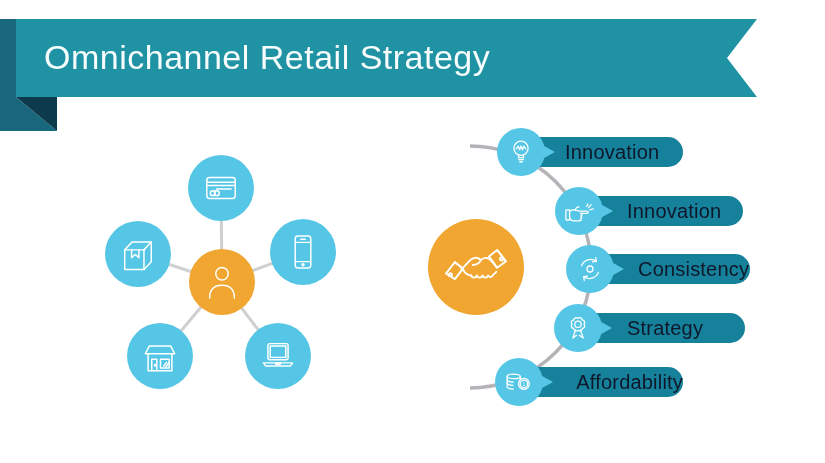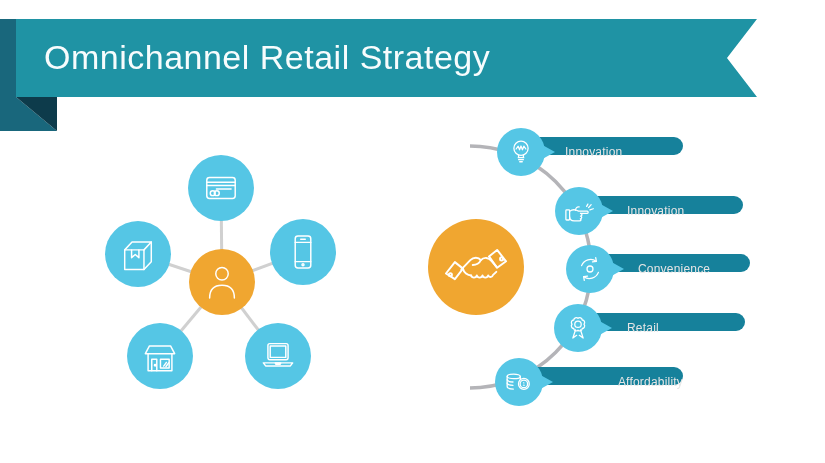--- a/index.html
+++ b/index.html
@@ -22,22 +22,22 @@
     color:#f7fcfd;line-height:76px;white-space:nowrap;}
   
   .circ{position:absolute;border-radius:50%;display:flex;align-items:center;justify-content:center;}
   .hubc{width:66px;height:66px;background:var(--blue);}
   .hub-center{width:66px;height:66px;background:var(--orange);left:189px;top:249px;}
   .hc-card{left:188px;top:155px;} .hc-box{left:105px;top:221px;} .hc-phone{left:270px;top:219px;}
   .hc-store{left:127px;top:323px;} .hc-laptop{left:245px;top:323px;}
   .lines-layer{position:absolute;left:0;top:0;width:825px;height:463px;pointer-events:none;}
   
   .hs-circle{left:428px;top:219px;width:96px;height:96px;background:var(--orange);}
-  .pill{position:absolute;height:18px;background:var(--pill);border-radius:0 16px 16px 0;
-    box-sizing:border-box;color:#e5e5e5;font-size:12px;line-height:30px;letter-spacing:.2px;white-space:nowrap;}
+  .pill{position:absolute;height:30px;background:var(--pill);border-radius:0 16px 16px 0;
+    box-sizing:border-box;color:#0f172a;font-size:20px;line-height:30px;letter-spacing:.2px;white-space:nowrap;}
   .p0{left:521px;top:137px;width:162px;padding-left:44px;}
   .p1{left:579px;top:196px;width:164px;padding-left:48px;}
   .p2{left:590px;top:254px;width:160px;padding-left:48px;}
   .p3{left:578px;top:313px;width:167px;padding-left:49px;}
   .p4{left:519px;top:367px;width:164px;padding-left:48px;text-align:right;}
   .tri{position:absolute;width:27px;height:30px;background:var(--blue);
     clip-path:polygon(0 0,100% 50%,0 100%);}
   .t0{left:528px;top:137px;} .t1{left:586px;top:196px;} .t2{left:597px;top:254px;}
   .t3{left:585px;top:313px;} .t4{left:526px;top:367px;}
   .vcirc{width:48px;height:48px;background:var(--blue);}
@@ -140,24 +140,24 @@
     </svg>
   </div>
 
   <div class="pill p0">
     <span>Innovation</span>
   </div>
   <div class="pill p1">
     <span>Innovation</span>
   </div>
   <div class="pill p2">
-    <span>Convenience</span>
+    <span>Consistency</span>
   </div>
   <div class="pill p3">
-    <span>Retail</span>
+    <span>Strategy</span>
   </div>
   <div class="pill p4">
     <span>Affordability</span>
   </div>
 
   <div class="tri t0"></div>
   <div class="tri t1"></div>
   <div class="tri t2"></div>
   <div class="tri t3"></div>
   <div class="tri t4"></div>

